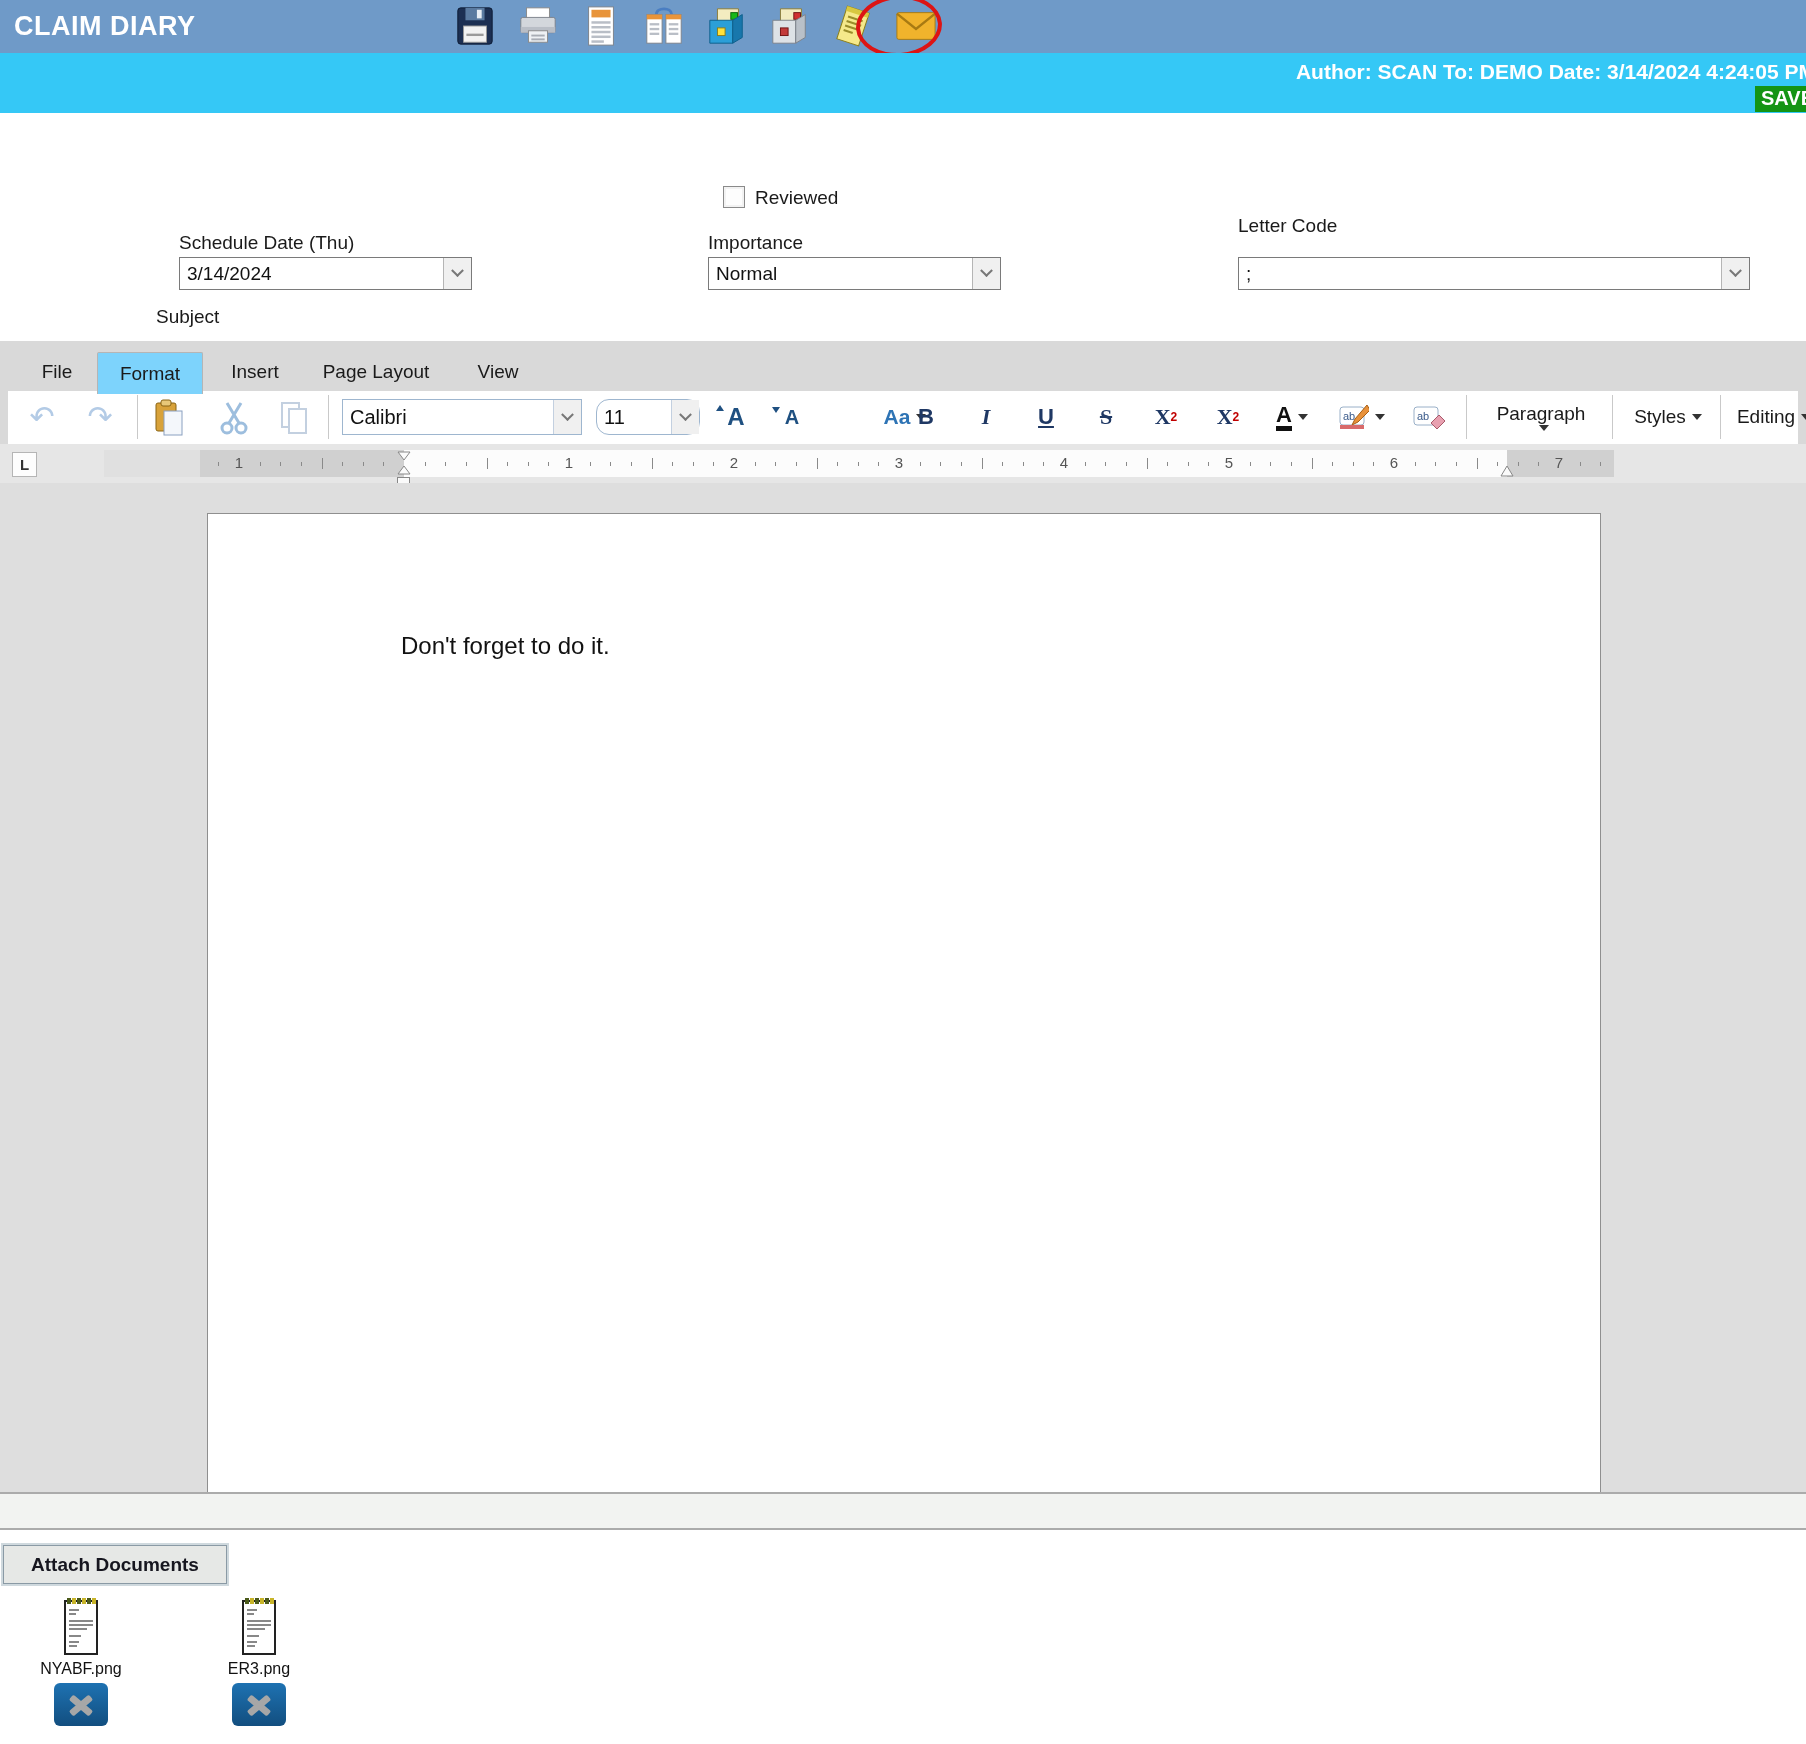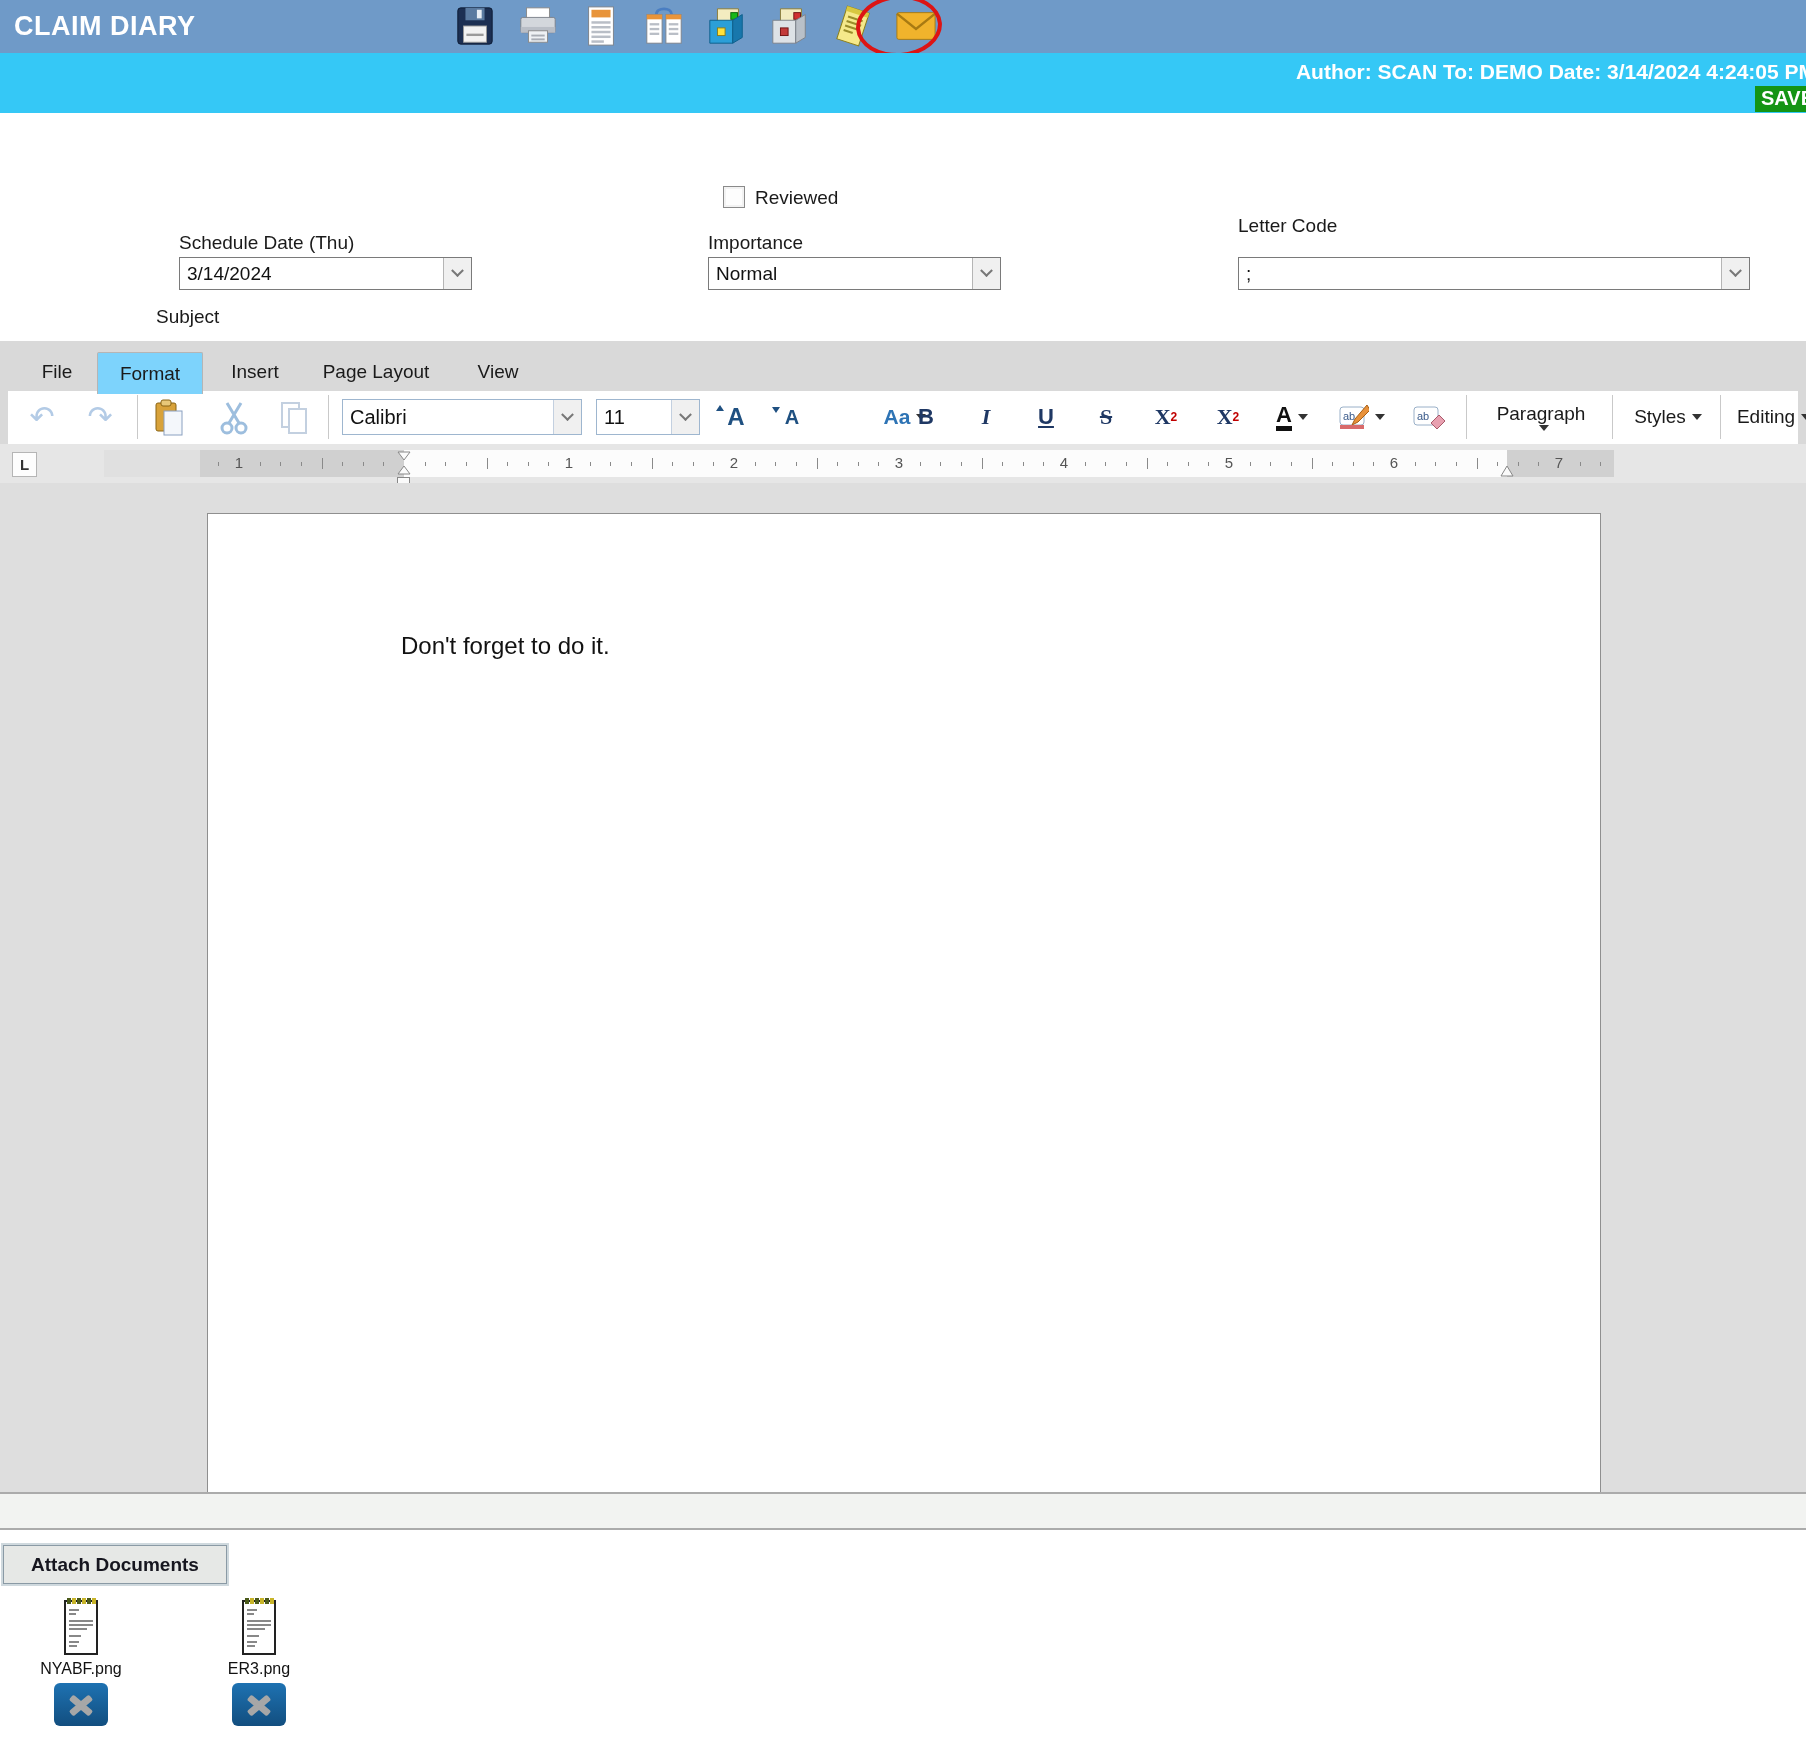--- a/index.html
+++ b/index.html
@@ -247,21 +247,21 @@
         </svg>
     </button>
     <div class="tsep" style="left:320px;"></div>
 
     <div class="fontcombo" style="left:334px; width:240px;">
       <span class="combo-val" style="font-size:20px;">Calibri</span>
       <span class="combo-arrow" style="border-left:1px solid #c3d0e0;">
           <span class="chev"></span>
         </span>
     </div>
-    <div class="fontcombo" style="left:588px; width:104px;">
+    <div class="fontcombo" style="left:588px; width:104px;border-radius:13px;">
       <span class="combo-val" style="font-size:20px;">11</span>
       <span class="combo-arrow" style="border-left:1px solid #c3d0e0;">
           <span class="chev"></span>
         </span>
     </div>
 
     <button class="tbtn" style="left:706px; top:6px; width:44px; height:40px;">
       <span class="upmark"></span>
       <span class="fmt" style="color:#1f5081; font-size:24px;">A</span>
     </button>

